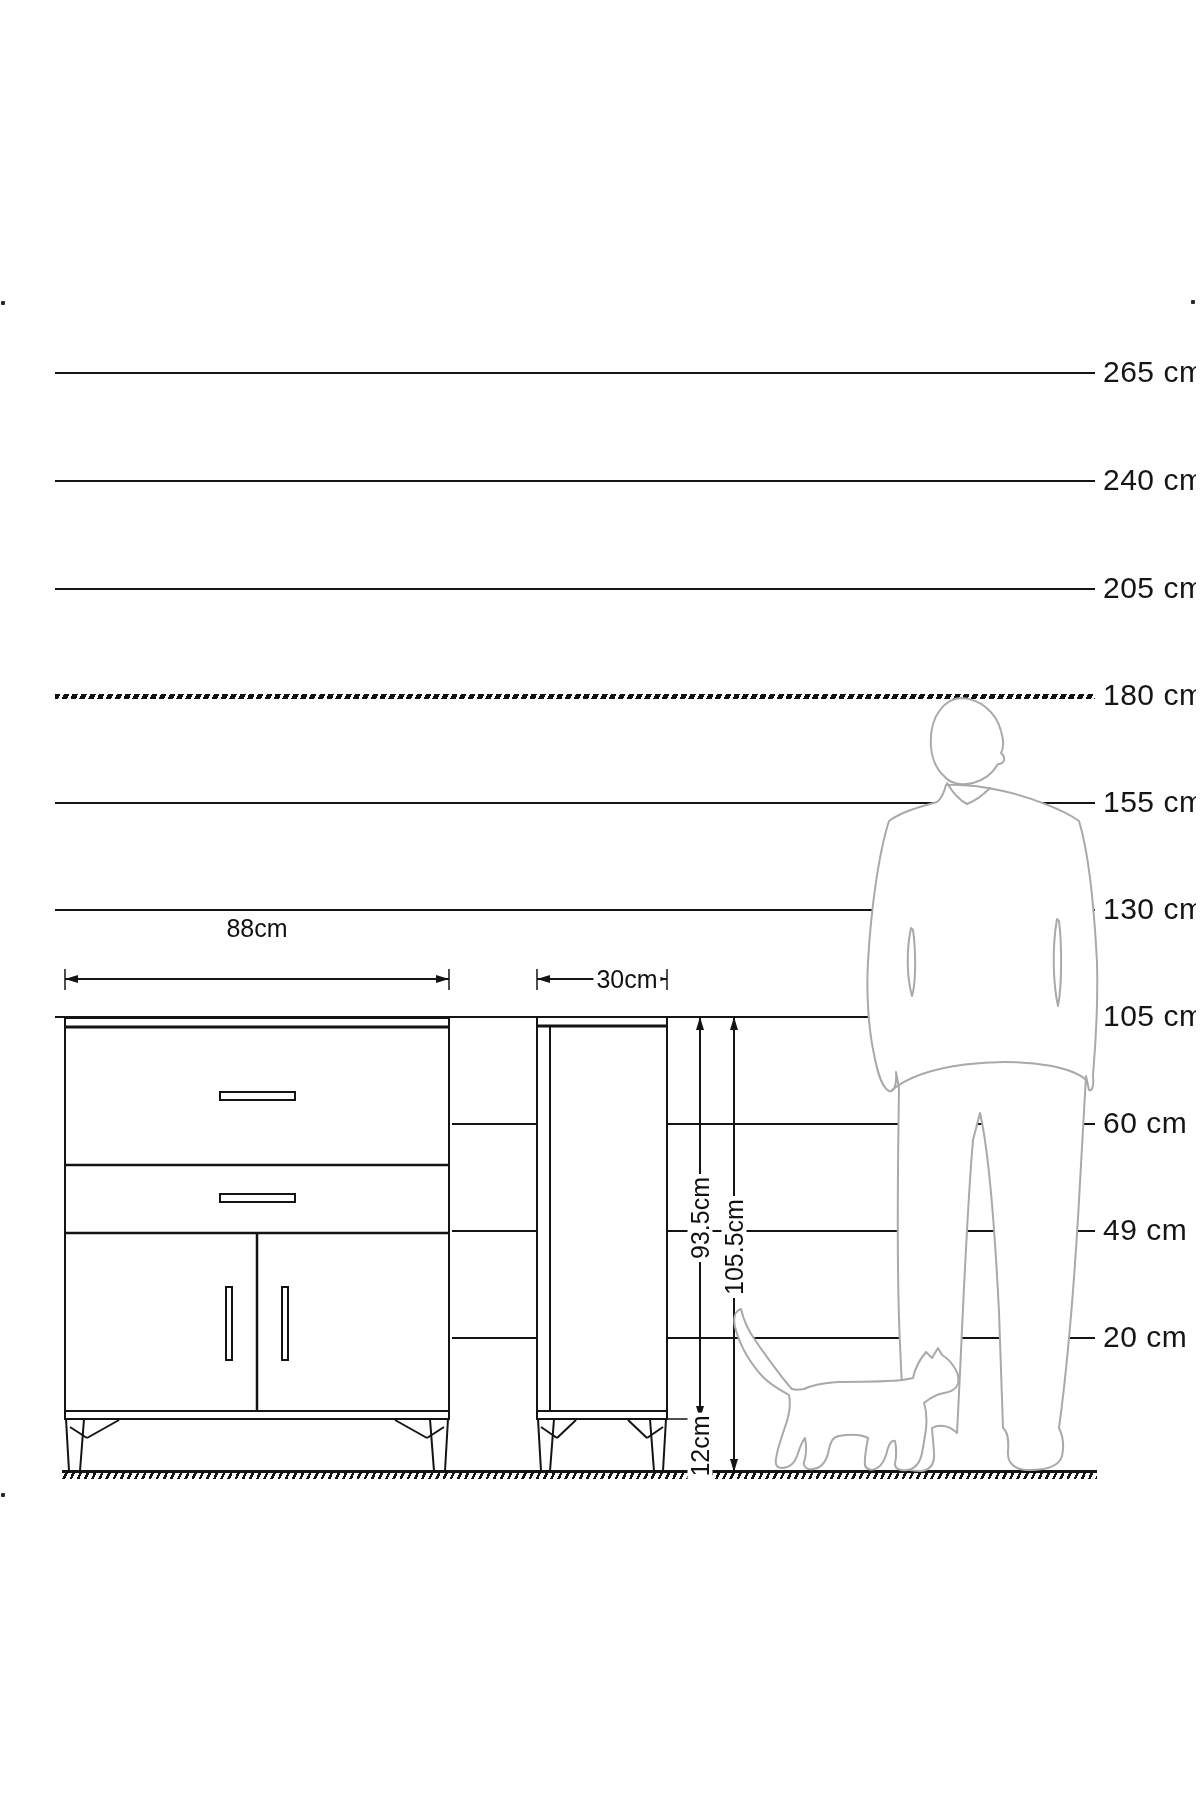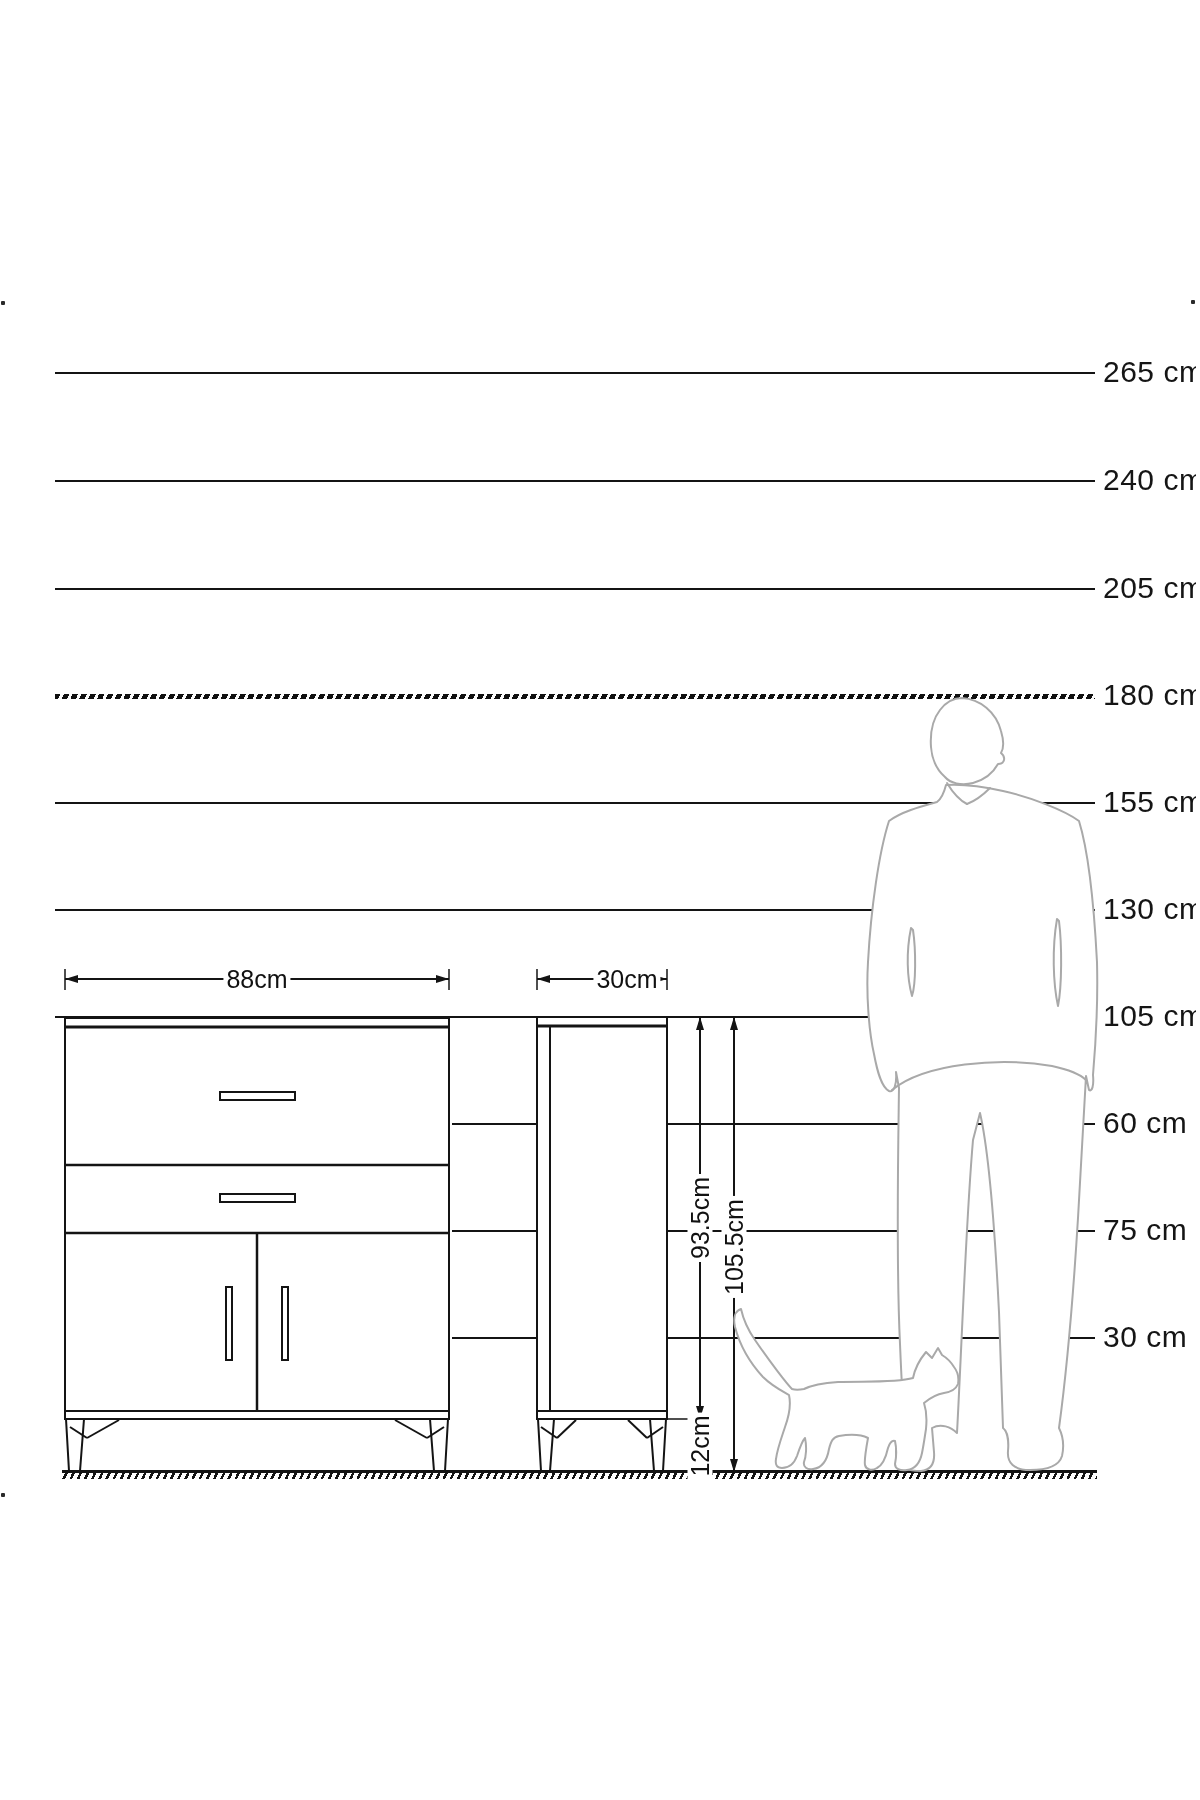--- a/index.html
+++ b/index.html
@@ -174,24 +174,24 @@
   </svg>
 
   <div class="scale-label" style="top:373px">265 cm</div>
   <div class="scale-label" style="top:481px">240 cm</div>
   <div class="scale-label" style="top:589px">205 cm</div>
   <div class="scale-label" style="top:696px">180 cm</div>
   <div class="scale-label" style="top:803px">155 cm</div>
   <div class="scale-label" style="top:910px">130 cm</div>
   <div class="scale-label" style="top:1017px">105 cm</div>
   <div class="scale-label" style="top:1124px">60 cm</div>
-  <div class="scale-label" style="top:1231px">75 cm</div>
-  <div class="scale-label" style="top:1338px">30 cm</div>
+  <div class="scale-label" style="top:1231px">49 cm</div>
+  <div class="scale-label" style="top:1338px">20 cm</div>
 
-  <div class="dim-label" style="left:257px;top:979px">88cm</div>
+  <div class="dim-label" style="left:257px;top:928px">88cm</div>
   <div class="dim-label" style="left:627px;top:979px">30cm</div>
   <div class="dim-label vert" style="left:700px;top:1218px">93.5cm</div>
   <div class="dim-label vert" style="left:734px;top:1247px">105.5cm</div>
   <div class="dim-label vert" style="left:700px;top:1446px">12cm</div>
 
   <div class="artifact-dot" style="left:1px;top:301px"></div>
   <div class="artifact-dot" style="left:1191px;top:300px"></div>
   <div class="artifact-dot" style="left:1px;top:1493px"></div>
 
 </div>

